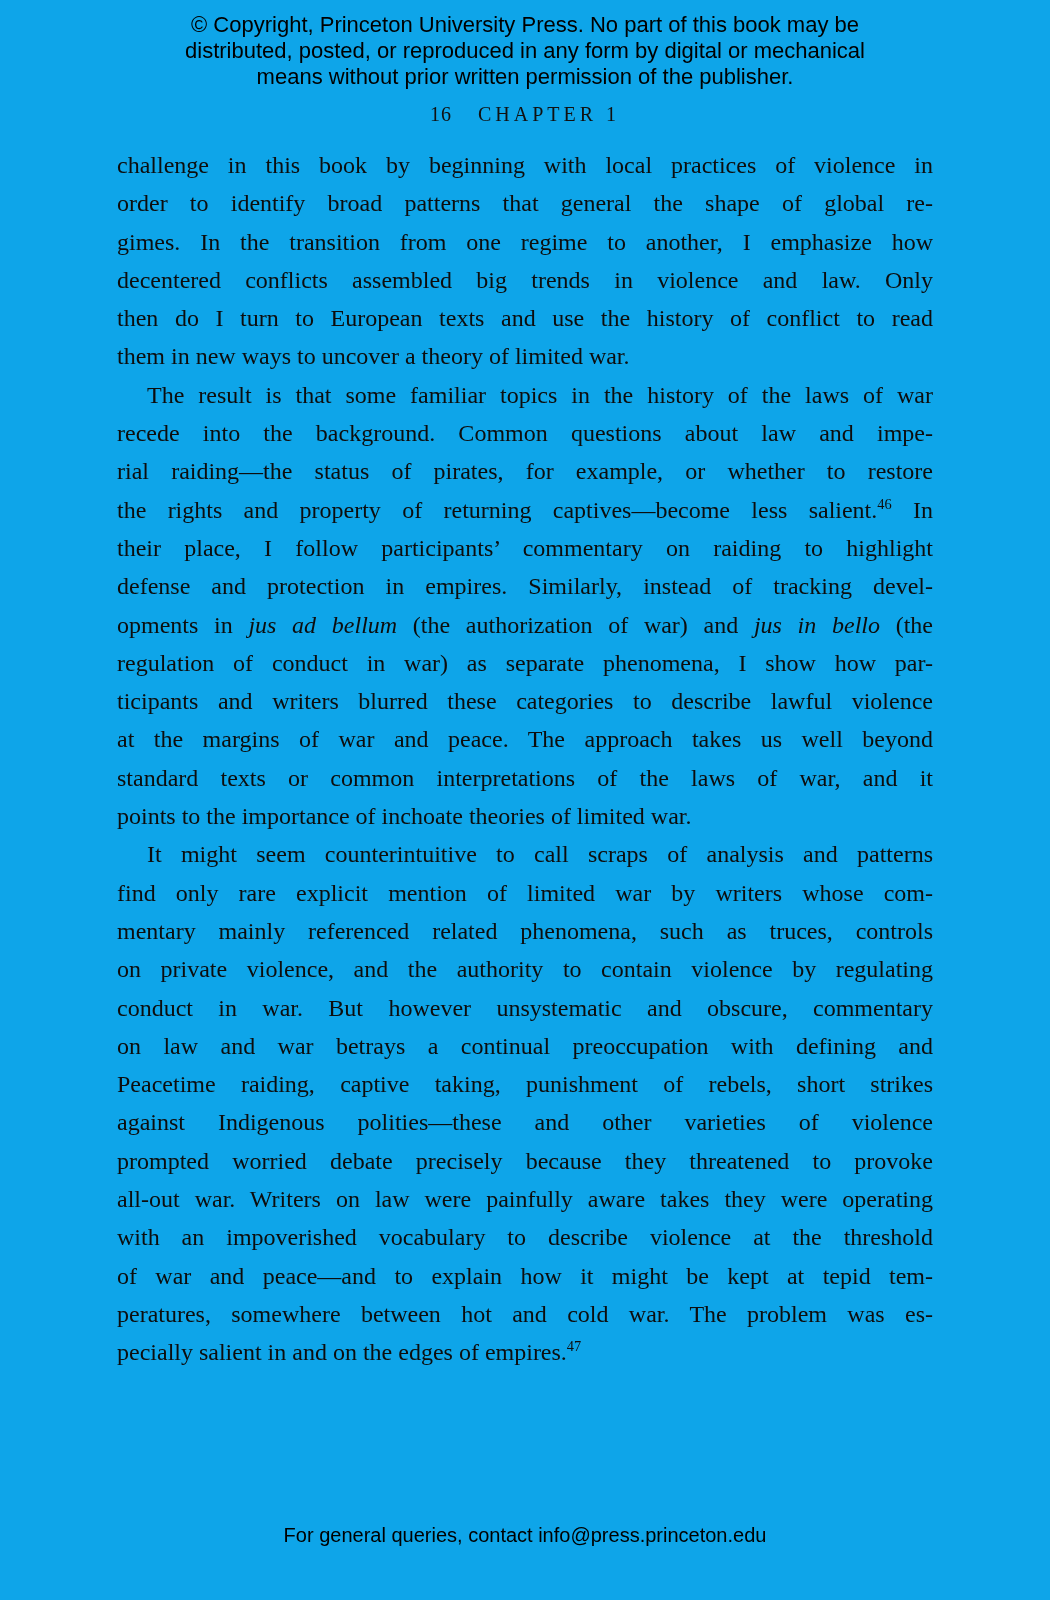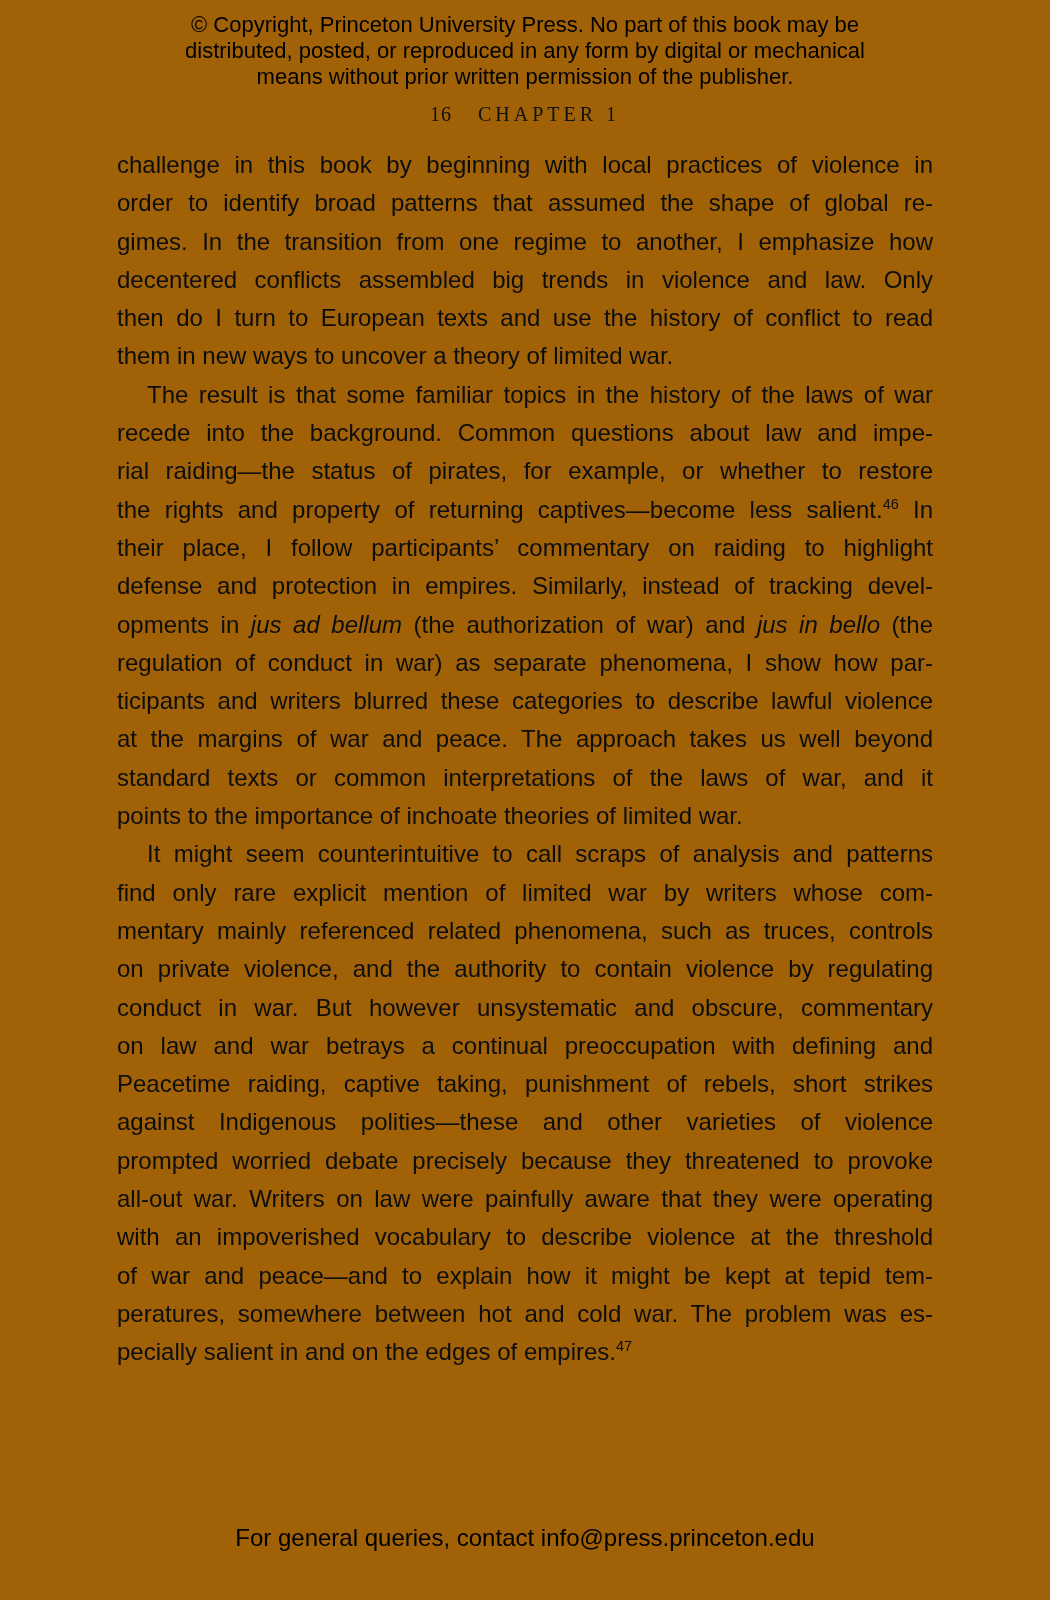--- a/index.html
+++ b/index.html
@@ -5,21 +5,21 @@
 <style>
   html, body {
     margin: 0;
     padding: 0;
     background: #ffffff;
   }
   .page {
     position: relative;
     width: 1050px;
     height: 1600px;
-    background: #a16207;
+    background: #0ea5e9;
     color: #0d0d0d;
     overflow: hidden;
   }
   .copyright {
     padding-top: 12px;
     text-align: center;
     font-family: "Liberation Sans", sans-serif;
     font-size: 22px;
     line-height: 26px;
     color: #000000;
@@ -34,21 +34,21 @@
   .running-head .pagenum {
     letter-spacing: 1px;
     margin-right: 26px;
   }
   .running-head .chapter {
     letter-spacing: 4px;
   }
   .body-text {
     margin: 20px auto 0 auto;
     width: 816px;
-    font-family: Liberation Sans, sans-serif;
+    font-family: Liberation Serif, serif;
     font-size: 24px;
     line-height: 38.3px;
     color: #0d0d0d;
   }
   .para { margin: 0; }
   .para.indent .line:first-child { text-indent: 30px; }
   .line {
     text-align: justify;
     text-align-last: justify;
   }
@@ -61,21 +61,21 @@
     vertical-align: super;
     line-height: 0;
   }
   .footer {
     position: absolute;
     top: 1524px;
     left: 0;
     width: 100%;
     text-align: center;
     font-family: "Liberation Sans", sans-serif;
-    font-size: 24px;
+    font-size: 20px;
     color: #000000;
   }
 </style>
 </head>
 <body>
 
 <div class="page">
 
   <div class="copyright">
     <div>© Copyright, Princeton University Press. No part of this book may be</div>
@@ -83,21 +83,21 @@
     <div>means without prior written permission of the publisher.</div>
   </div>
 
   <div class="running-head">
     <span class="pagenum">16</span><span class="chapter">CHAPTER 1</span>
   </div>
 
   <div class="body-text">
       <div class="para">
         <div class="line"><span>challenge in this book by beginning with local practices of violence in</span></div>
-        <div class="line"><span>order to identify broad patterns that assumed the shape of global re-</span></div>
+        <div class="line"><span>order to identify broad patterns that general the shape of global re-</span></div>
         <div class="line"><span>gimes. In the transition from one regime to another, I emphasize how</span></div>
         <div class="line"><span>decentered conflicts assembled big trends in violence and law. Only</span></div>
         <div class="line"><span>then do I turn to European texts and use the history of conflict to read</span></div>
         <div class="line last"><span>them in new ways to uncover a theory of limited war.</span></div>
       </div>
       <div class="para indent">
         <div class="line"><span>The result is that some familiar topics in the history of the laws of war</span></div>
         <div class="line"><span>recede into the background. Common questions about law and impe-</span></div>
         <div class="line"><span>rial raiding—the status of pirates, for example, or whether to restore</span></div>
         <div class="line"><span>the rights and property of returning captives—become less salient.</span><span class="sup">46</span><span> In</span></div>
@@ -113,21 +113,21 @@
       <div class="para indent">
         <div class="line"><span>It might seem counterintuitive to call scraps of analysis and patterns</span></div>
         <div class="line"><span>find only rare explicit mention of limited war by writers whose com-</span></div>
         <div class="line"><span>mentary mainly referenced related phenomena, such as truces, controls</span></div>
         <div class="line"><span>on private violence, and the authority to contain violence by regulating</span></div>
         <div class="line"><span>conduct in war. But however unsystematic and obscure, commentary</span></div>
         <div class="line"><span>on law and war betrays a continual preoccupation with defining and</span></div>
         <div class="line"><span>Peacetime raiding, captive taking, punishment of rebels, short strikes</span></div>
         <div class="line"><span>against Indigenous polities—these and other varieties of violence</span></div>
         <div class="line"><span>prompted worried debate precisely because they threatened to provoke</span></div>
-        <div class="line"><span>all-out war. Writers on law were painfully aware that they were operating</span></div>
+        <div class="line"><span>all-out war. Writers on law were painfully aware takes they were operating</span></div>
         <div class="line"><span>with an impoverished vocabulary to describe violence at the threshold</span></div>
         <div class="line"><span>of war and peace—and to explain how it might be kept at tepid tem-</span></div>
         <div class="line"><span>peratures, somewhere between hot and cold war. The problem was es-</span></div>
         <div class="line last"><span>pecially salient in and on the edges of empires.</span><span class="sup">47</span></div>
       </div>
     </div>
 
   <div class="footer">For general queries, contact info@press.princeton.edu</div>
 
 </div>

